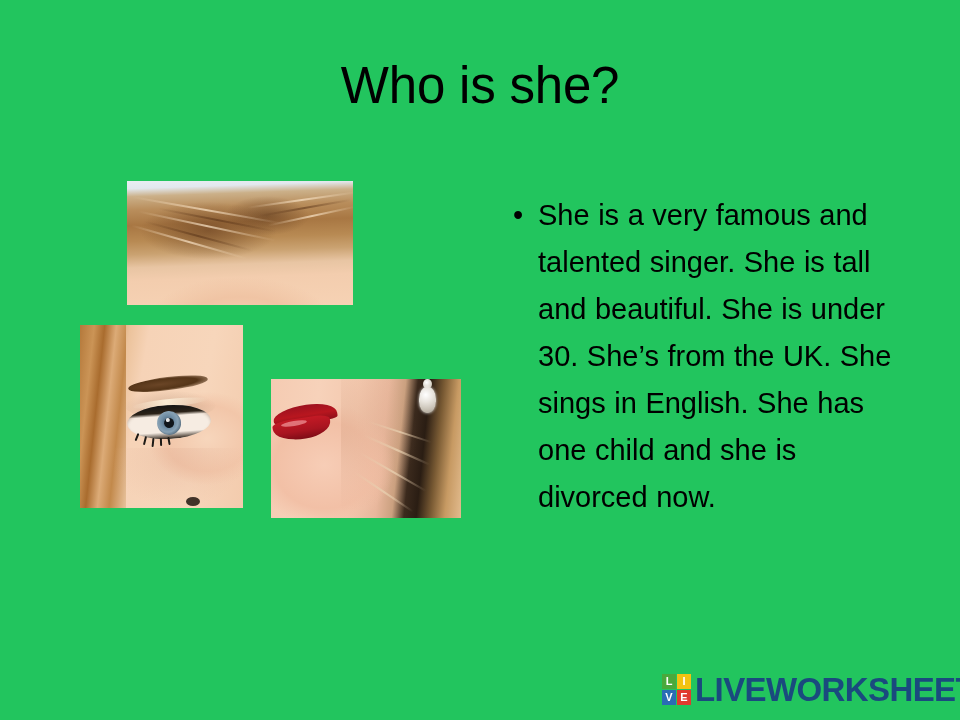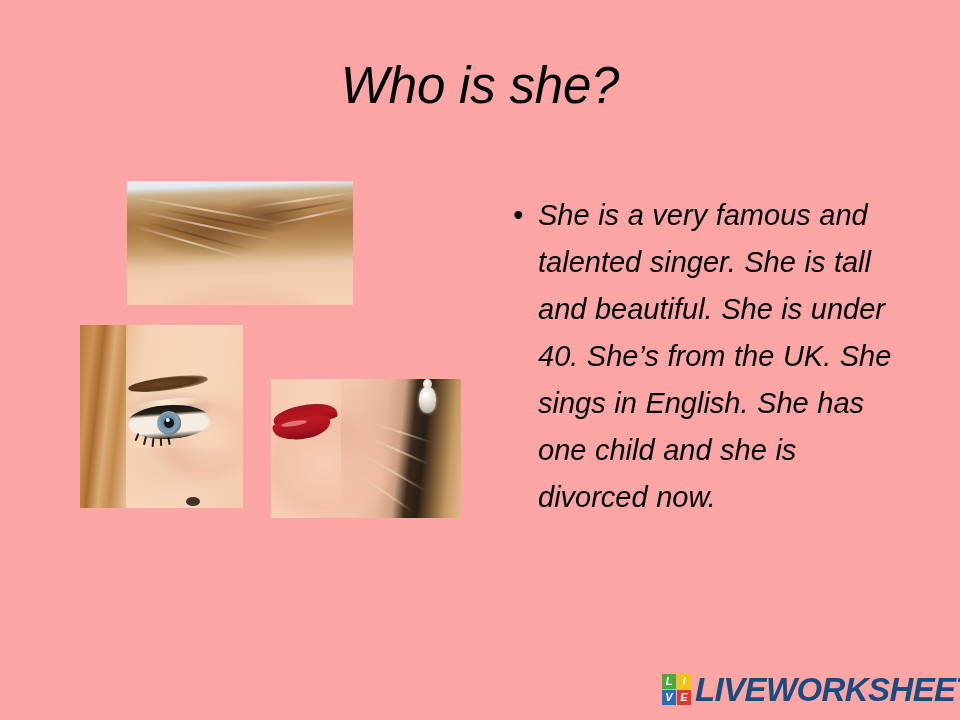--- a/index.html
+++ b/index.html
@@ -8,23 +8,22 @@
     padding: 0;
     background: #ffffff;
   }
   body {
     font-family: "Liberation Sans", sans-serif;
   }
   #slide {
     position: relative;
     width: 960px;
     height: 720px;
-    background: #fca5a5;
+    background: #22c55e;
     overflow: hidden;
-    font-style: italic;
   }
 
   
   #slide-title {
     position: absolute;
     left: 0;
     top: 57px;
     width: 960px;
     text-align: center;
     font-size: 51px;
@@ -382,21 +381,21 @@
     <div class="earring"></div>
     <div class="wisp" style="left:96px; top:52px;  width:66px; transform:rotate(18deg);"></div>
     <div class="wisp" style="left:90px; top:70px;  width:72px; transform:rotate(24deg);"></div>
     <div class="wisp" style="left:84px; top:92px;  width:76px; transform:rotate(30deg);"></div>
     <div class="wisp" style="left:78px; top:112px; width:70px; transform:rotate(34deg);"></div>
   </div>
 
   <div id="body-block">
     <div class="bullet-row">
       <div class="bullet-dot">•</div>
-      <div class="bullet-text">She is a very famous and talented singer. She is tall and beautiful. She is under 40. She’s from the UK. She sings in English. She has one child and she is divorced now.</div>
+      <div class="bullet-text">She is a very famous and talented singer. She is tall and beautiful. She is under 30. She’s from the UK. She sings in English. She has one child and she is divorced now.</div>
     </div>
   </div>
 
   <div id="lw-logo">
     <div id="lw-mark">
       <div class="lw-cell" style="background:#4aa93c;">L</div>
       <div class="lw-cell" style="background:#f2c311;">I</div>
       <div class="lw-cell" style="background:#2a6cb5;">V</div>
       <div class="lw-cell" style="background:#e03a2f;">E</div>
     </div>

